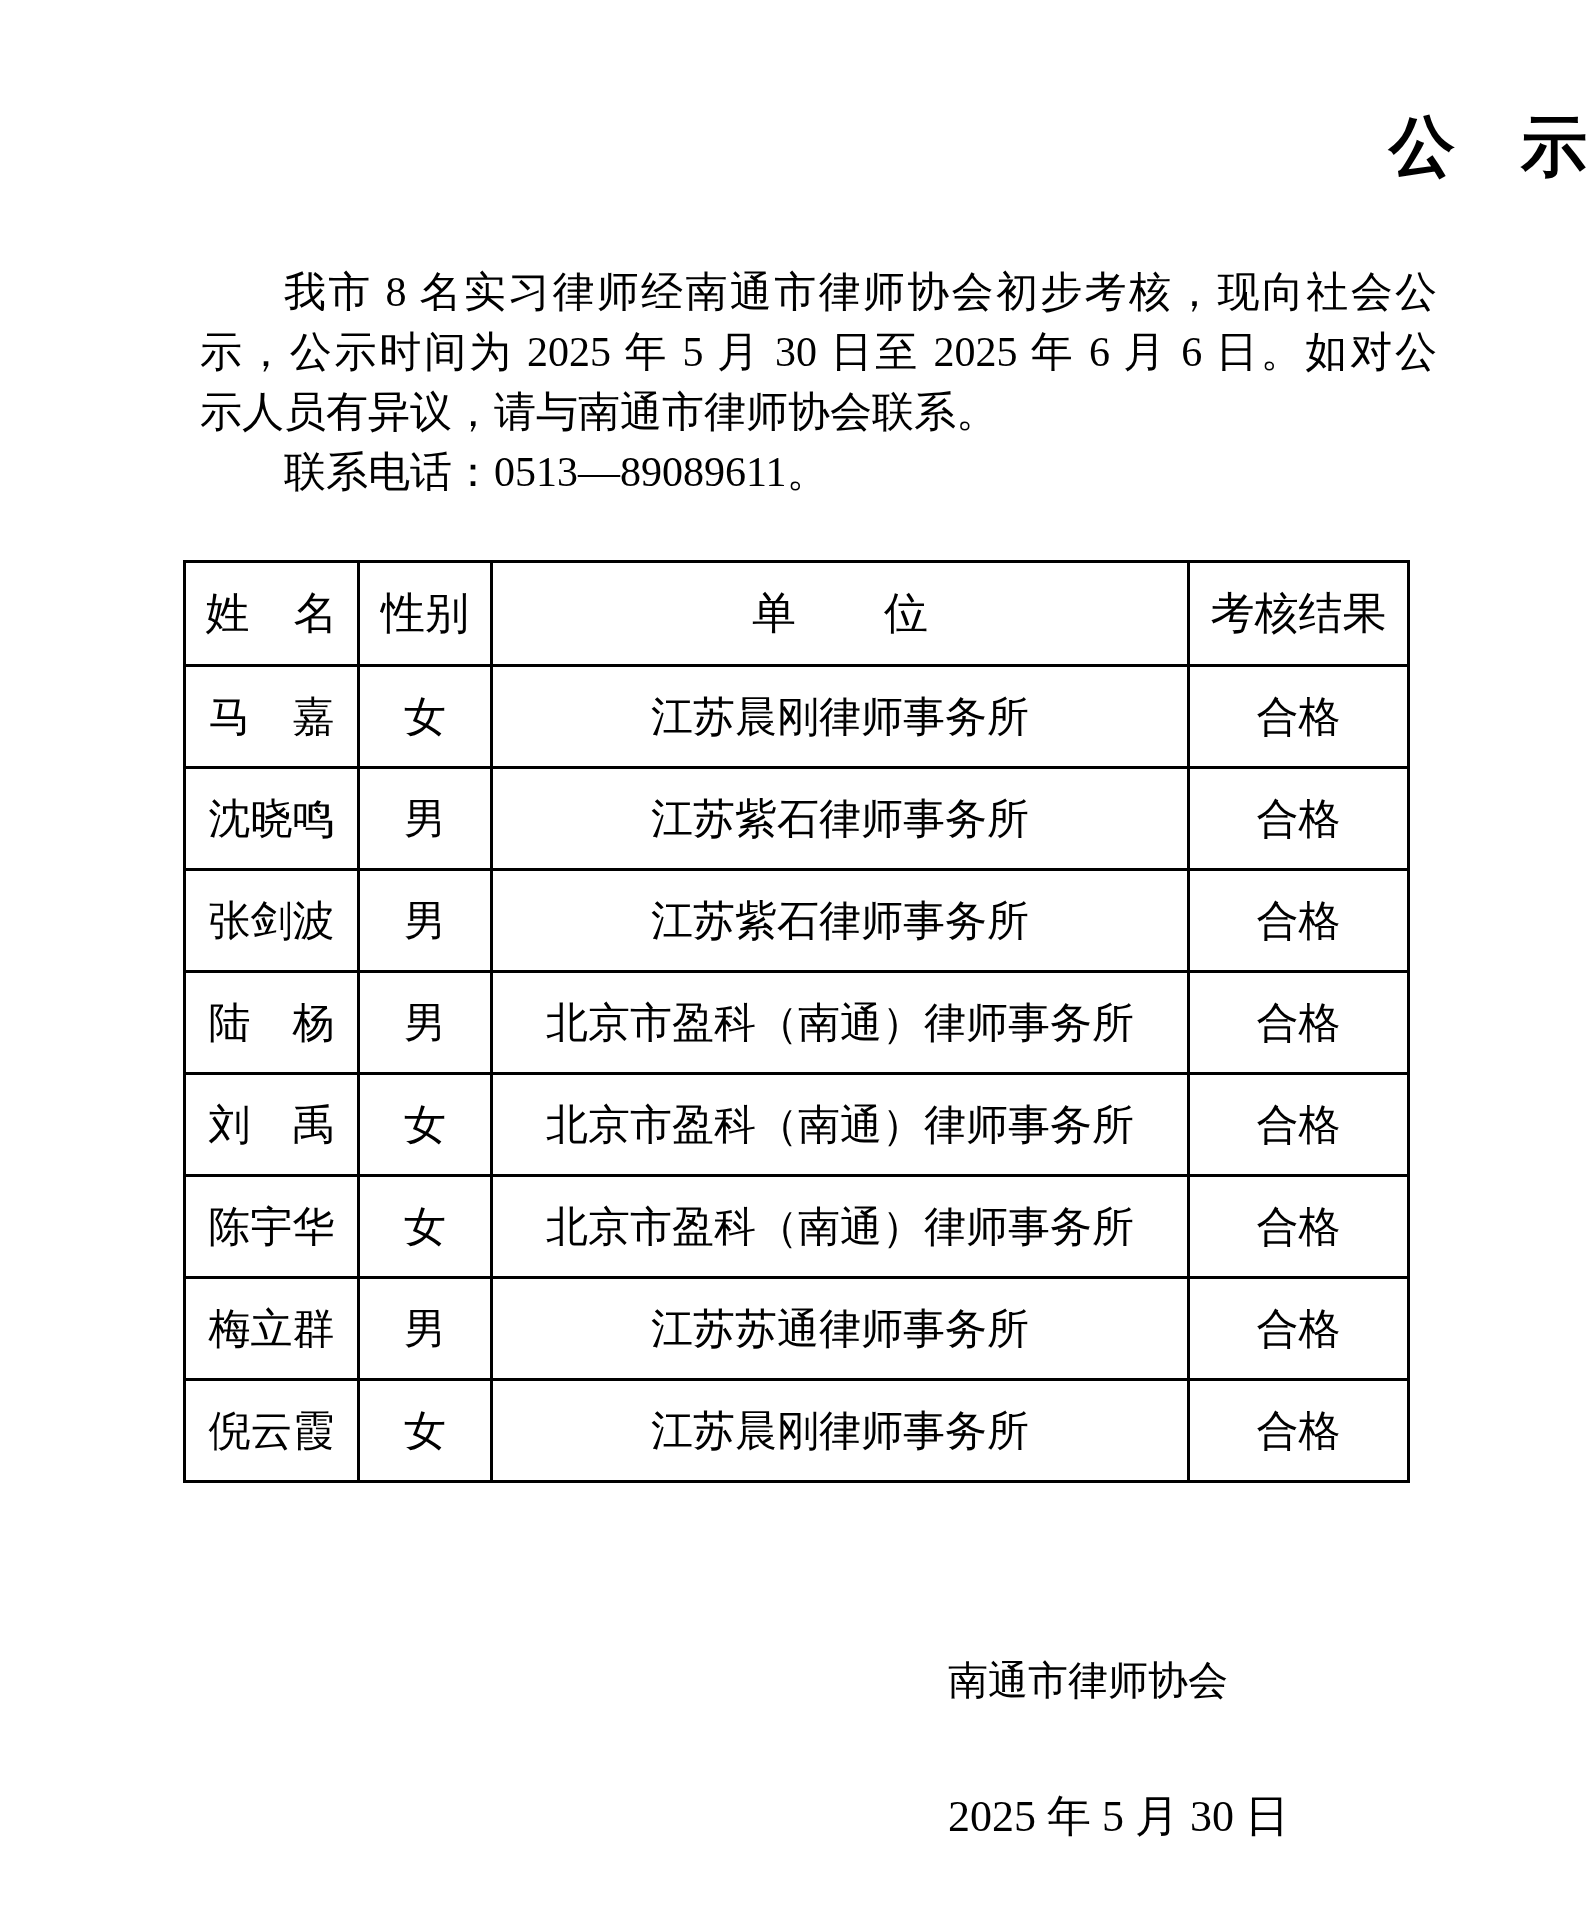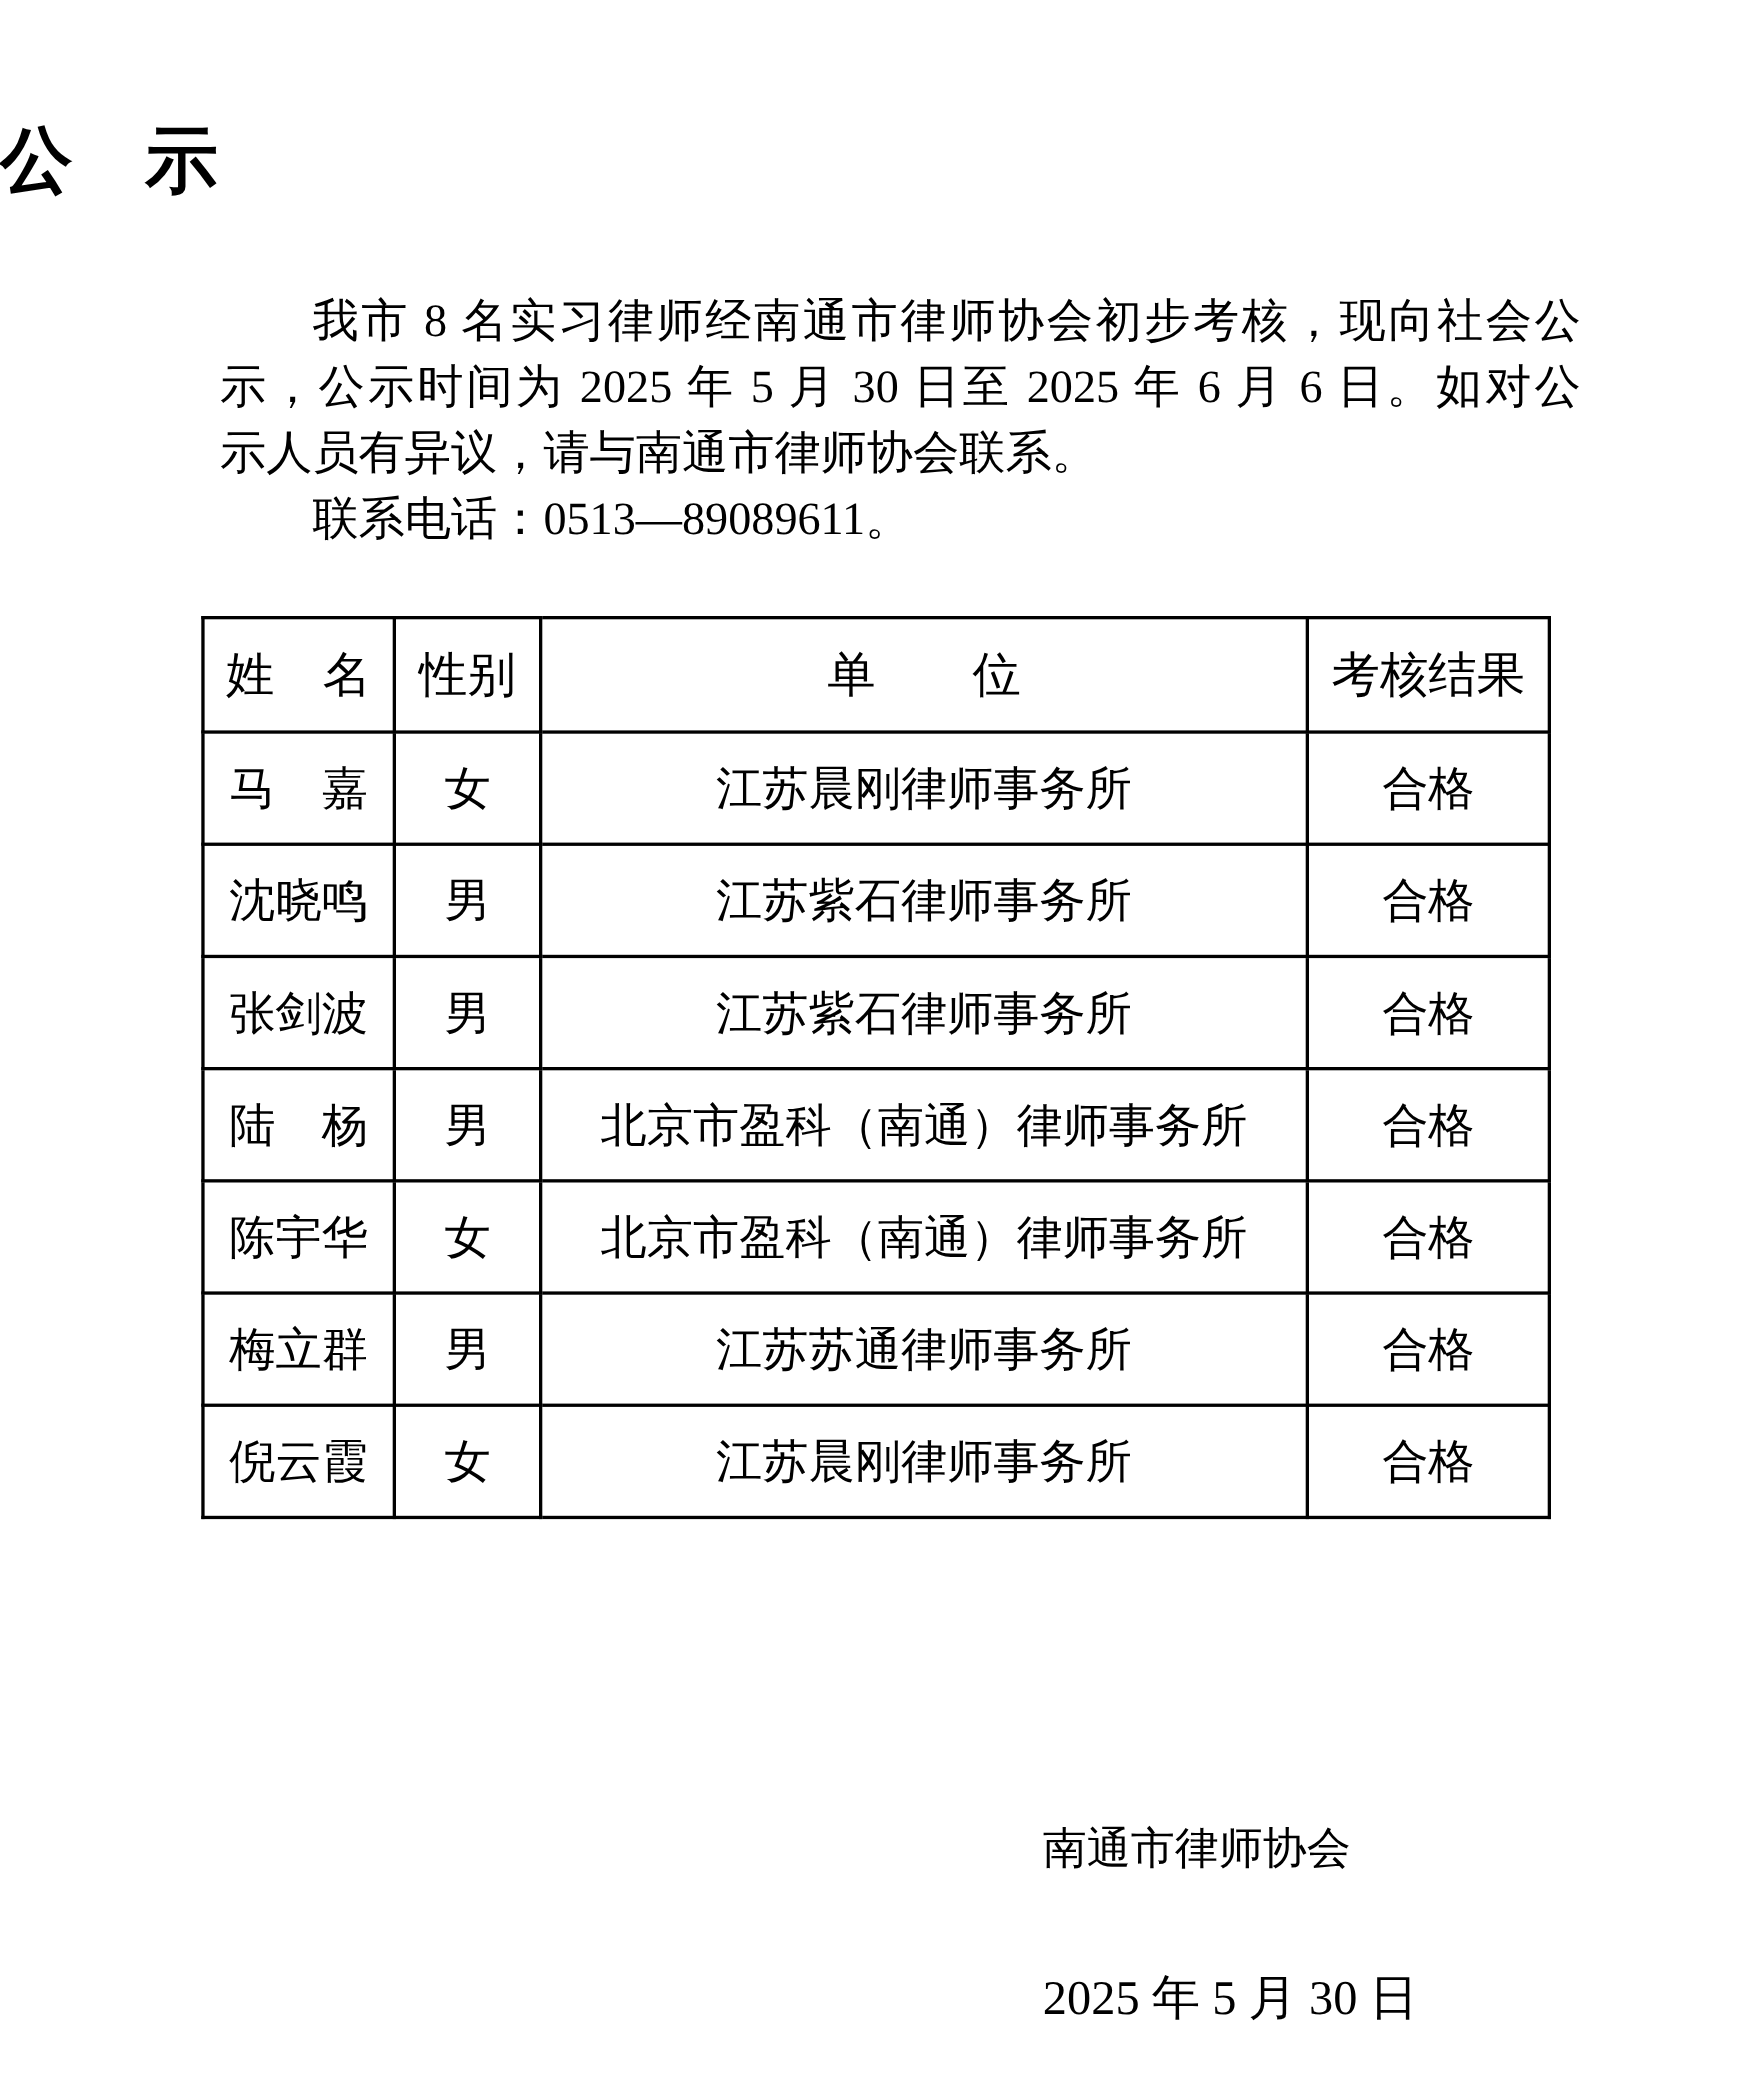--- a/index.html
+++ b/index.html
@@ -13,21 +13,21 @@
     font-family: "Liberation Serif", "DejaVu Serif", serif;
     overflow: hidden;
   }
 
   
   .doc-title {
     position: absolute;
     top: 112px;
     left: 0;
     width: 100%;
-    text-align: left;
+    text-align: right;
     font-size: 66px;
     line-height: 70px;
     font-weight: bold;
     font-family: "Liberation Serif", "DejaVu Serif", serif;
   }
 
   
   .paragraph {
     position: absolute;
     top: 262px;
@@ -134,20 +134,26 @@
         <td>江苏紫石律师事务所</td>
         <td>合格</td>
       </tr>
       <tr>
         <td>陆　杨</td>
         <td>男</td>
         <td>北京市盈科（南通）律师事务所</td>
         <td>合格</td>
       </tr>
       <tr>
+        <td>刘　禹</td>
+        <td>女</td>
+        <td>北京市盈科（南通）律师事务所</td>
+        <td>合格</td>
+      </tr>
+      <tr>
         <td>陈宇华</td>
         <td>女</td>
         <td>北京市盈科（南通）律师事务所</td>
         <td>合格</td>
       </tr>
       <tr>
         <td>梅立群</td>
         <td>男</td>
         <td>江苏苏通律师事务所</td>
         <td>合格</td>

